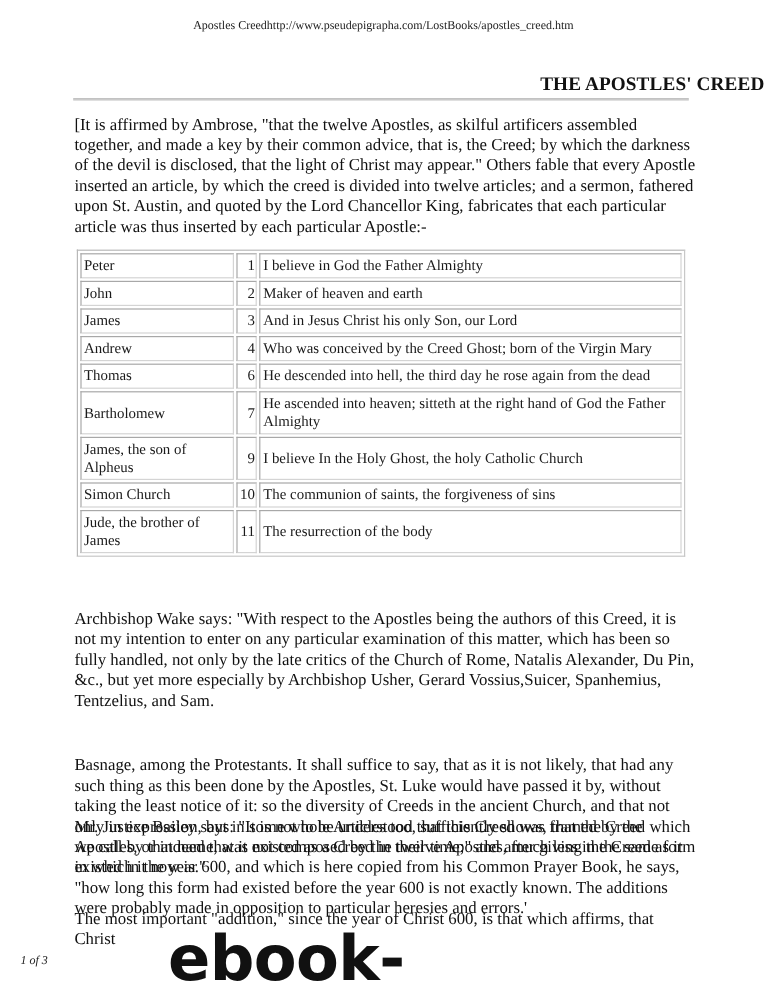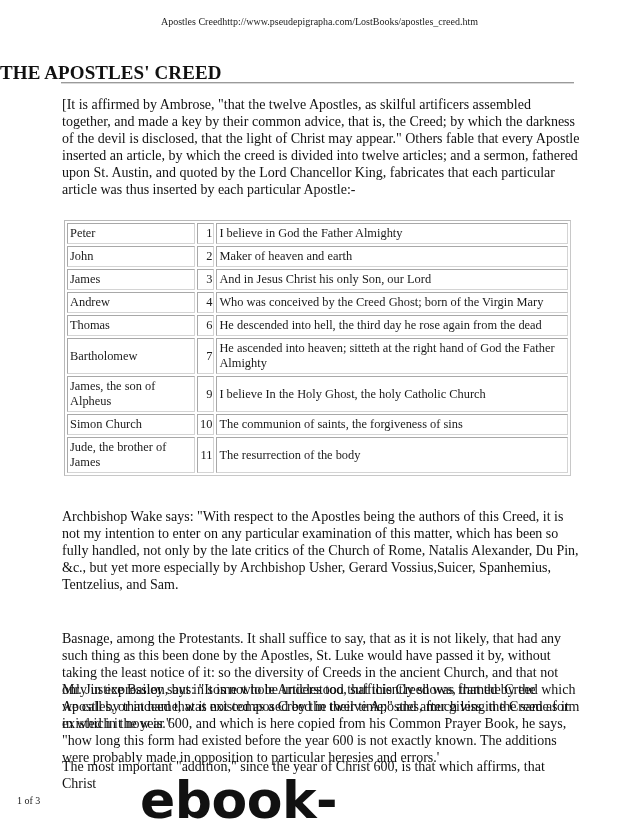--- a/index.html
+++ b/index.html
@@ -23,23 +23,23 @@
       font-size: 10px;
       display: flex;
       justify-content: center;
       color: #222;
     }
     .page-title {
       position: absolute;
       top: 62px;
       left: 0;
       width: 637px;
-      text-align: left;
+      text-align: right;
       font-weight: bold;
-      font-size: 19px;
+      font-size: 16px;
       letter-spacing: 0.1px;
     }
     .title-rule {
       position: absolute;
       top: 82px;
       left: 61px;
       width: 513px;
       height: 0;
       border-top: 1px solid #9a9a9a;
       border-bottom: 1px solid #d8d8d8;
@@ -53,21 +53,21 @@
       margin: 0;
     }
     .p1 { top: 96px; }
     .p2 { top: 508px; }
     .p3 { top: 587px; margin-top: 43px; }
     .p4 { top: 681px; }
     .p5 { top: 758px; }
 
     .creed-table-wrap {
       position: absolute;
-      top: 220px;
+      top: 208px;
       left: 64px;
       width: 461px;
     }
     table.creed {
       border-collapse: separate;
       border-spacing: 2px;
       width: 507px;
       border: 1px solid #b8b8b8;
       border-right-color: #c8c8c8;
       border-bottom-color: #c8c8c8;
@@ -85,20 +85,21 @@
     table.creed td.name { width: 122px; }
     table.creed td.num { width: 10px; text-align: right; padding-right: 1px; }
     table.creed td.article { }
 
     .print-footer {
       position: absolute;
       top: 795px;
       left: 17px;
       font-size: 10px;
       color: #222;
+      font-style: italic;
     }
     .watermark {
       position: absolute;
       top: 770px;
       left: 140px;
       font-family: "DejaVu Sans", "Liberation Sans", sans-serif;
       font-weight: bold;
       font-size: 52px;
       line-height: 60px;
       color: #111;

